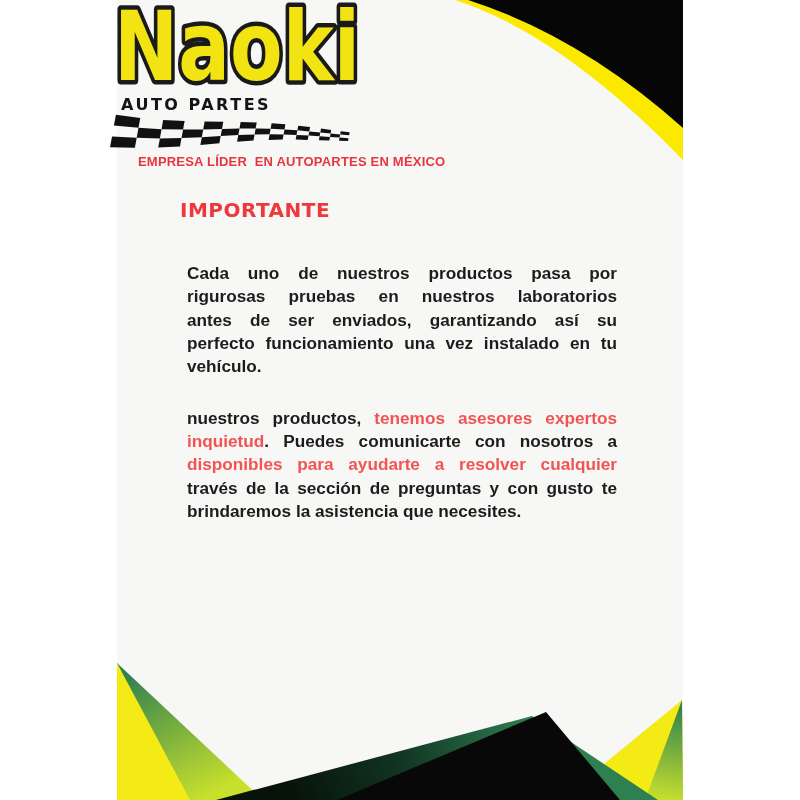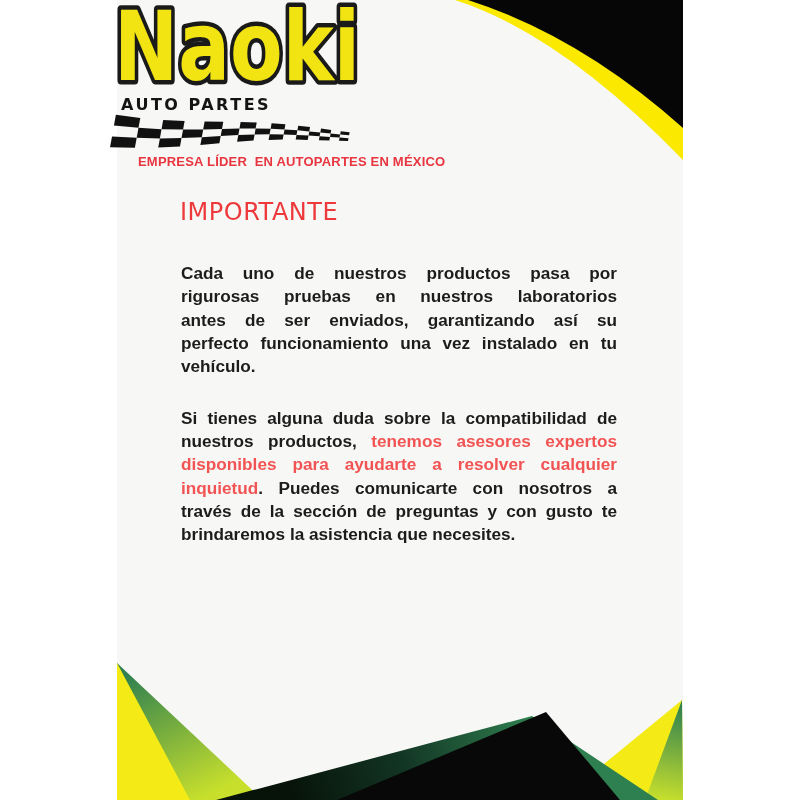--- a/index.html
+++ b/index.html
@@ -31,29 +31,29 @@
   #flag-svg{left:110px;top:110px;width:265px;height:55px;}
   #brand-tagline{
     left:122px;top:154px;
     font-size:13px;font-weight:700;letter-spacing:0.2px;
     color:var(--tagline-red,#e8353f);white-space:pre;margin-left:16px;
   }
   
   #section-heading{
     left:180px;top:198px;
     font-family:"DejaVu Sans", sans-serif;
-    font-size:24px;font-weight:400;letter-spacing:0.5px;
+    font-size:20px;font-weight:700;letter-spacing:0.5px;
     color:var(--heading-red,#ee393c);
   }
   #body-text{
     left:181px;top:262px;width:436px;
     font-size:17.2px;font-weight:700;
     line-height:23.33px;color:#1c1c1c;
   }
-  .para{margin:0 0 28px 0;}
+  .para{margin:0 0 28px 6px;}
   .para:last-child{margin-bottom:0;}
   .line{
     text-align:justify;
     
     text-align-last:justify;
     white-space:normal;
   }
   .line.last{text-align-last:left;}
   .red{color:var(--highlight-red,#f25454);}
 </style>
@@ -131,20 +131,19 @@
 
 <div class="abs" id="body-text">
     <div class="para">
       <div class="line"><span>Cada uno de nuestros productos pasa por</span></div>
       <div class="line"><span>rigurosas pruebas en nuestros laboratorios</span></div>
       <div class="line"><span>antes de ser enviados, garantizando así su</span></div>
       <div class="line"><span>perfecto funcionamiento una vez instalado en tu</span></div>
       <div class="line last"><span>vehículo.</span></div>
     </div>
     <div class="para">
-      <div class="line"><span>Si tienes alguna duda sobre la compatibilidad de</span></div>
       <div class="line"><span>nuestros productos, </span><span class="red">tenemos asesores expertos</span></div>
+      <div class="line"><span class="red">inquietud</span><span>. Puedes comunicarte con nosotros a</span></div>
       <div class="line"><span class="red">disponibles para ayudarte a resolver cualquier</span></div>
-      <div class="line"><span class="red">inquietud</span><span>. Puedes comunicarte con nosotros a</span></div>
       <div class="line"><span>través de la sección de preguntas y con gusto te</span></div>
       <div class="line last"><span>brindaremos la asistencia que necesites.</span></div>
     </div>
   </div>
 
 </body></html>

